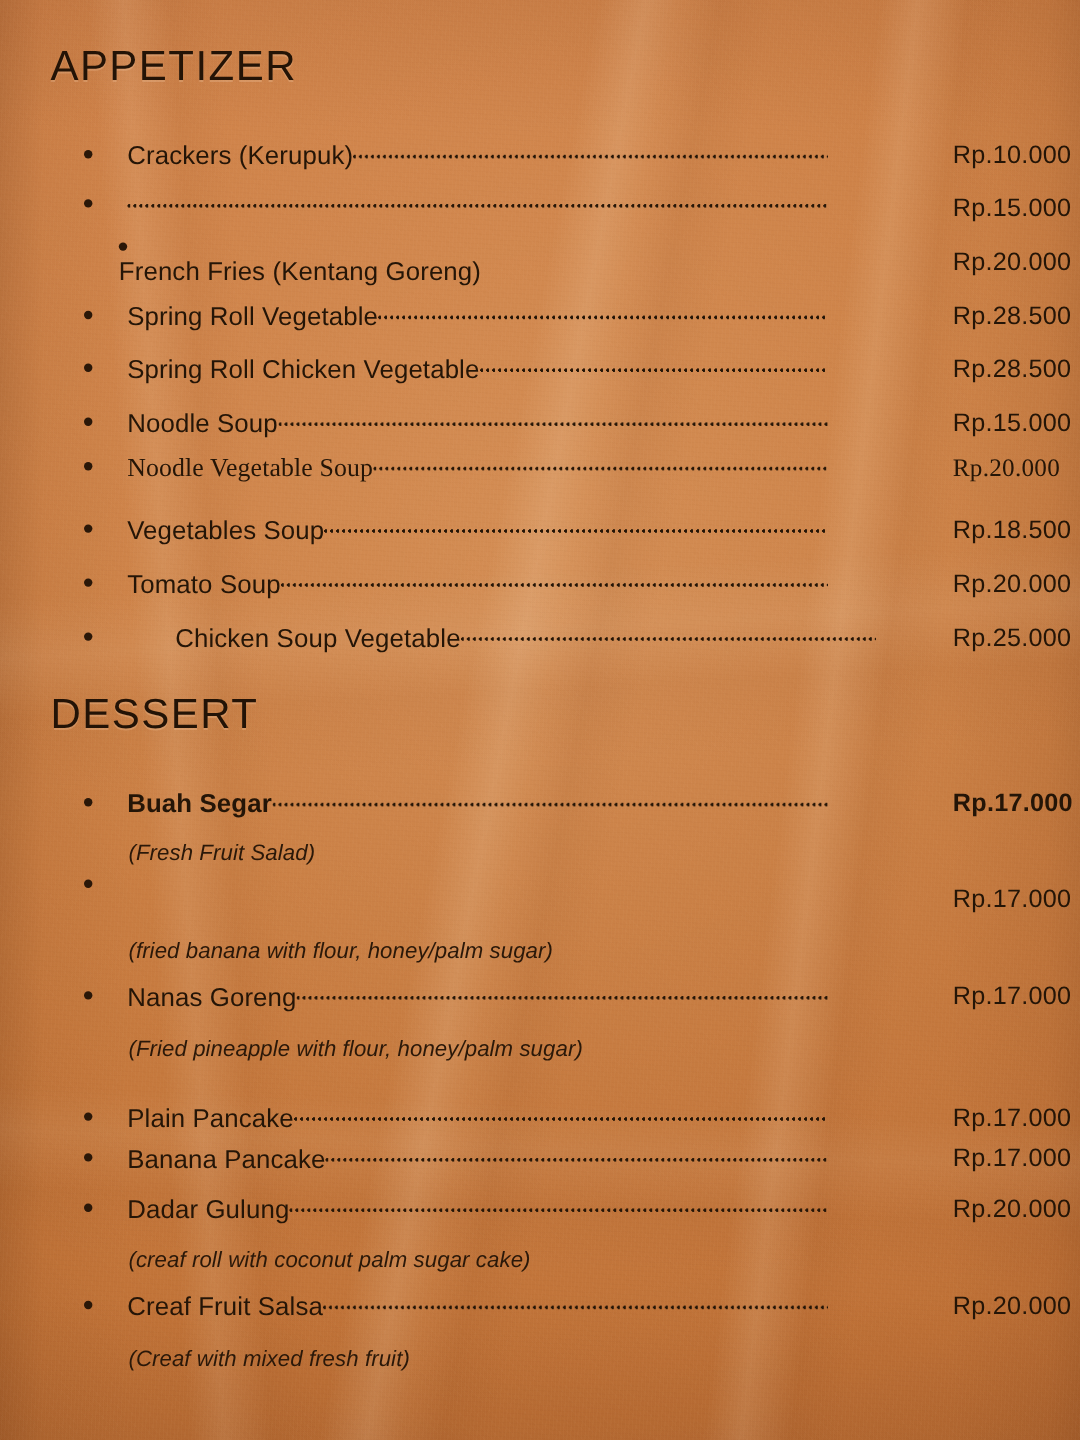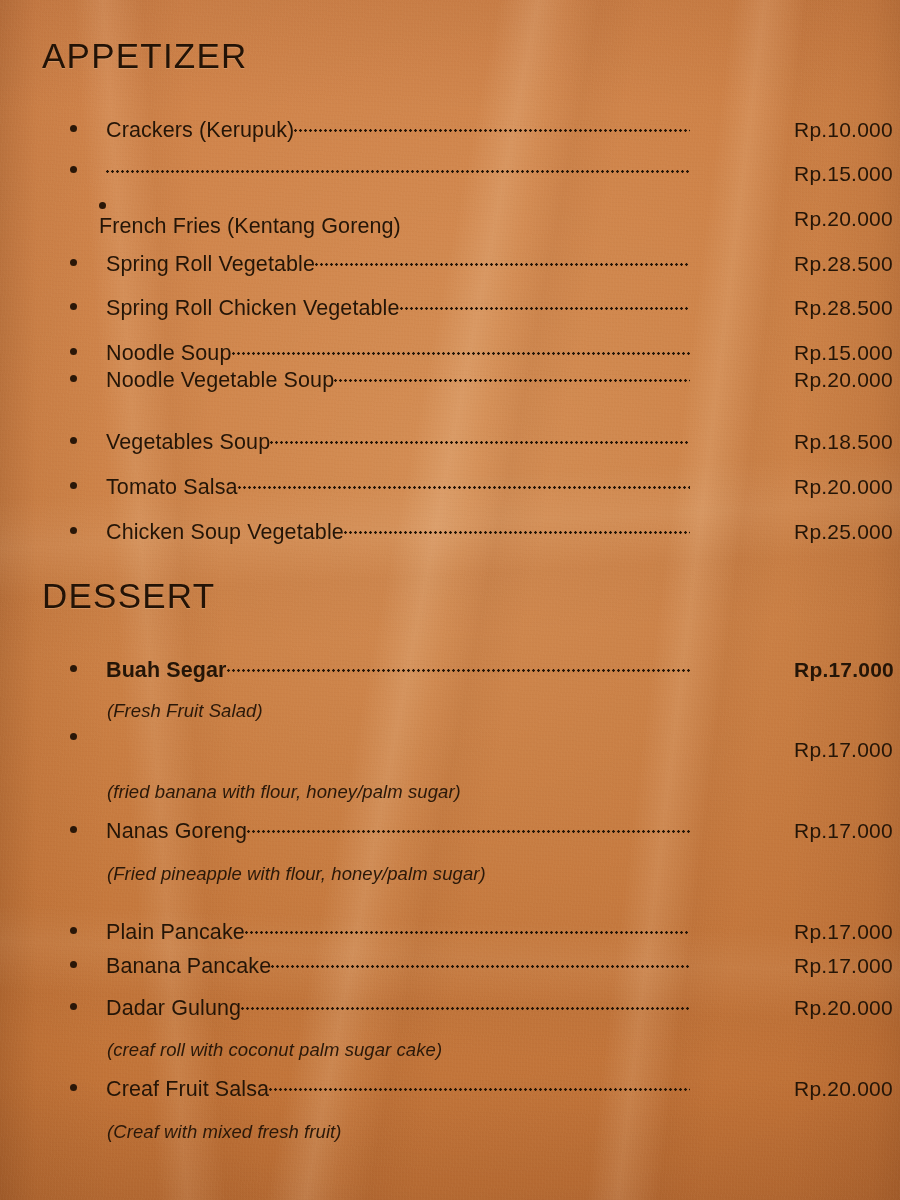--- a/index.html
+++ b/index.html
@@ -180,48 +180,48 @@
 
     <div class="menu-row" style="top:341px;">
       <span class="bullet"></span>
       <span class="row-main">
         <span class="item-name">Noodle Soup</span>
         <span class="leader"></span>
       </span>
       <span class="price">Rp.15.000</span>
     </div>
 
-    <div class="menu-row" style="top:368px;">
+    <div class="menu-row" style="top:378px;font-family:Liberation Serif, serif;">
       <span class="bullet"></span>
       <span class="row-main">
         <span class="item-name">Noodle Vegetable Soup</span>
         <span class="leader"></span>
       </span>
       <span class="price">Rp.20.000</span>
     </div>
 
     <div class="menu-row" style="top:430px;">
       <span class="bullet"></span>
       <span class="row-main">
         <span class="item-name">Vegetables Soup</span>
         <span class="leader"></span>
       </span>
       <span class="price">Rp.18.500</span>
     </div>
 
     <div class="menu-row" style="top:475px;">
       <span class="bullet"></span>
       <span class="row-main">
-        <span class="item-name">Tomato Salsa</span>
-        <span class="leader"></span>
-      </span>
-      <span class="price">Rp.20.000</span>
-    </div>
-
-    <div class="menu-row" style="top:520px;">
+        <span class="item-name">Tomato Soup</span>
+        <span class="leader"></span>
+      </span>
+      <span class="price">Rp.20.000</span>
+    </div>
+
+    <div class="menu-row" style="top:520px;gap:40px;">
       <span class="bullet"></span>
       <span class="row-main">
         <span class="item-name">Chicken Soup Vegetable</span>
         <span class="leader"></span>
       </span>
       <span class="price">Rp.25.000</span>
     </div>
 
     <div class="section-title" style="left:42px; top:578px;">DESSERT</div>
 

